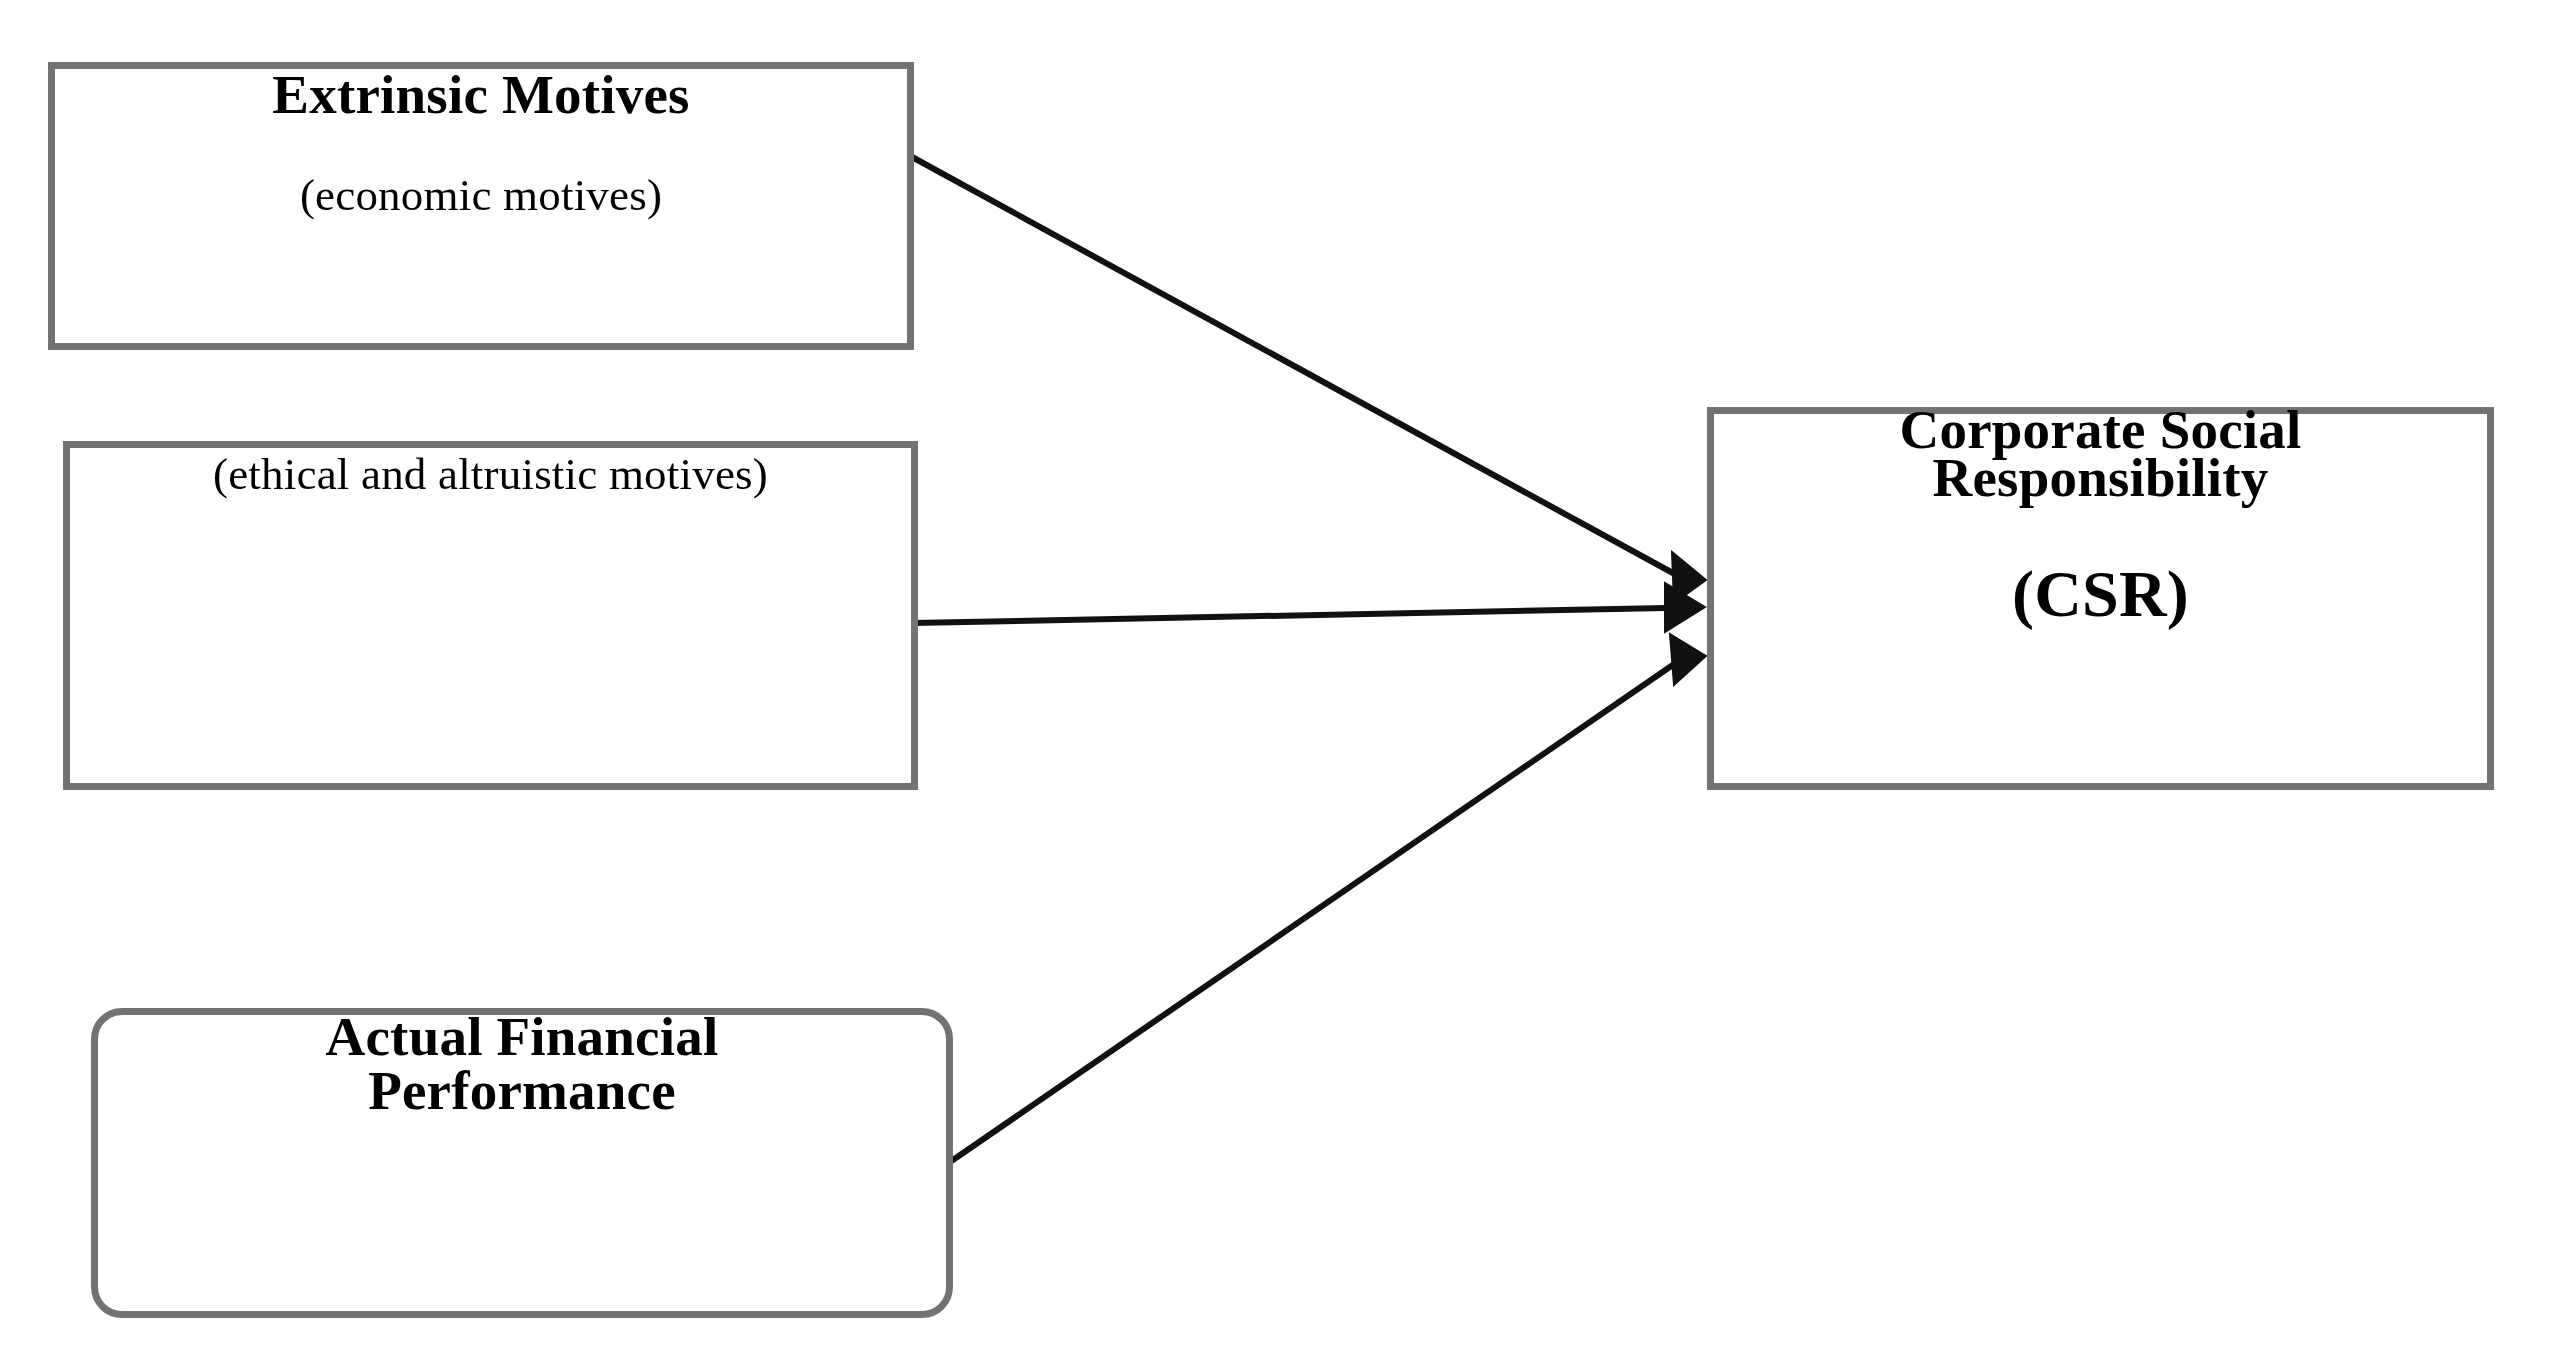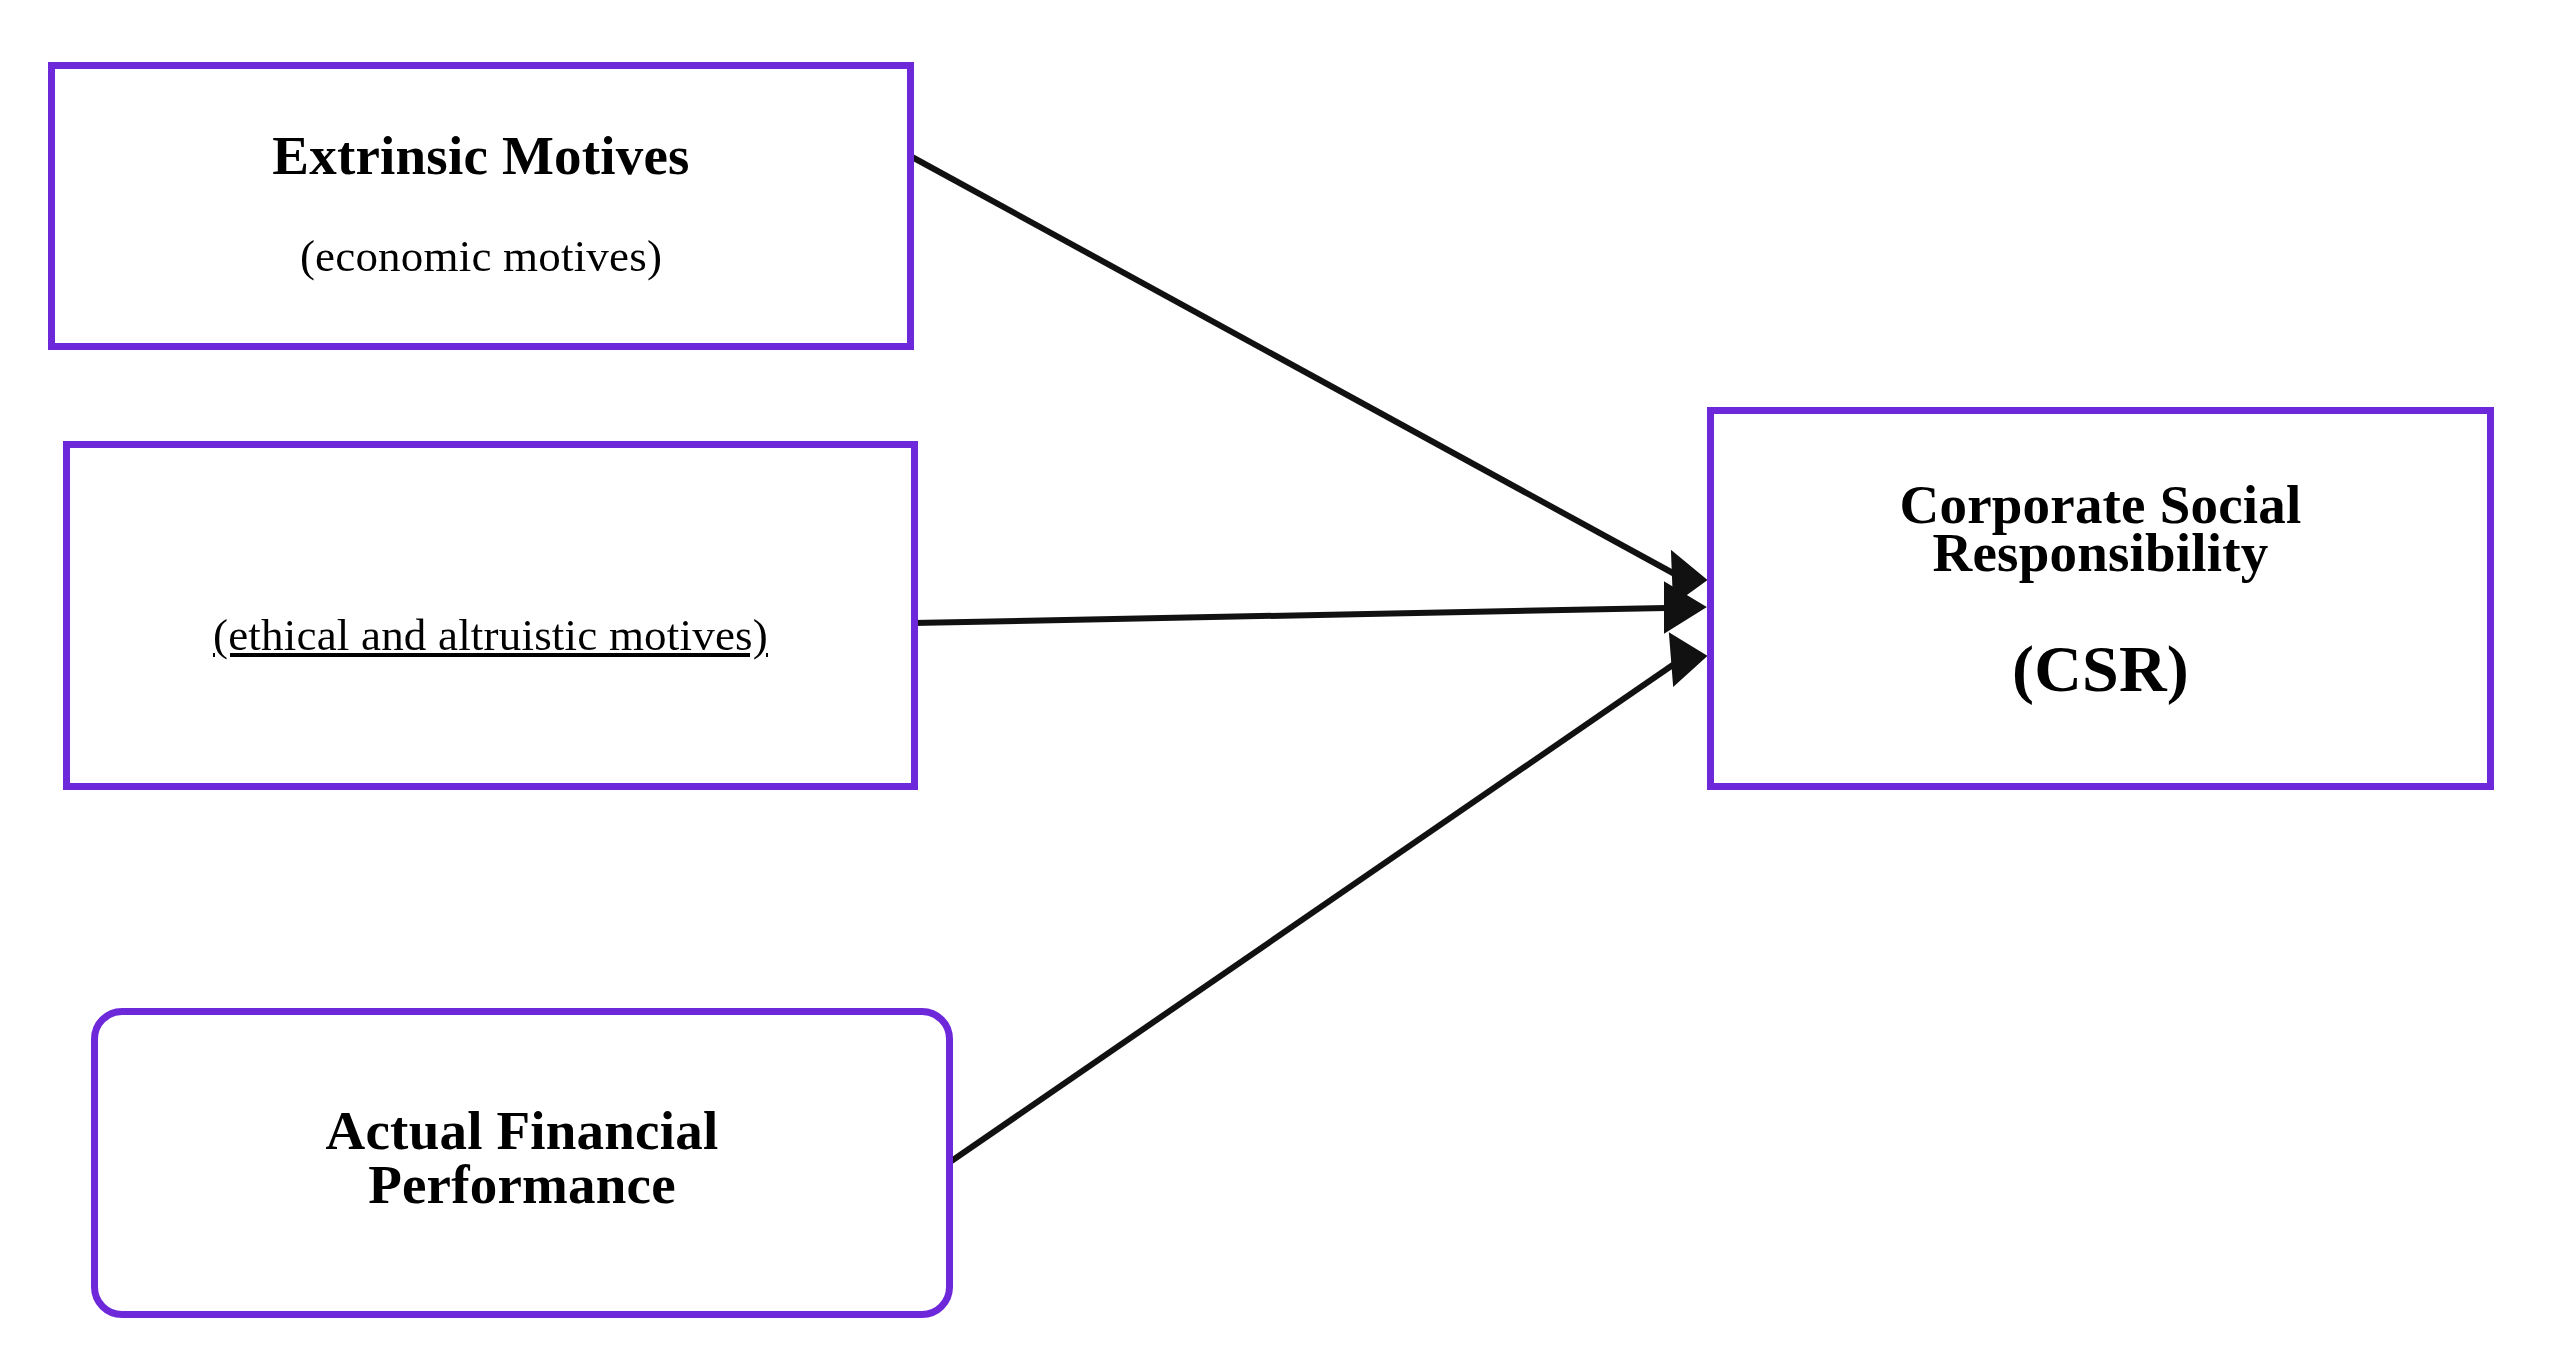--- a/index.html
+++ b/index.html
@@ -27,26 +27,26 @@
     width: 2569px;
     height: 1363px;
     z-index: 1;
     pointer-events: none;
   }
   
   .node {
     position: absolute;
     box-sizing: border-box;
     background: #ffffff;
-    border: 7px solid #6d28d9;
+    border: 7px solid #737373;
     z-index: 2;
     display: flex;
     flex-direction: column;
     align-items: center;
-    justify-content: center;
+    justify-content: flex-start;
     text-align: center;
   }
   .node-line {
     display: block;
     width: 100%;
     line-height: 1.16;
     letter-spacing: 0.2px;
   }
   .node-title {
     font-weight: bold;
@@ -65,21 +65,21 @@
   #node-extrinsic {
     left: 48px;  top: 62px;   width: 866px;  height: 288px;
   }
   #node-extrinsic .node-title { margin-top: -6px; }
   #node-extrinsic .node-sub   { margin-top: 42px; }
 
   #node-intrinsic {
     left: 63px;  top: 441px;  width: 855px;  height: 349px;
   }
   #node-intrinsic .node-title { margin-top: -14px; }
-  #node-intrinsic .node-sub   { margin-top: 40px; padding: 0 54px; text-decoration: underline; }
+  #node-intrinsic .node-sub   { padding: 0 54px; }
 
   #node-financial {
     left: 91px;  top: 1008px; width: 862px;  height: 310px; border-radius: 31px;
   }
   #node-financial .node-title { margin-top: -10px; }
 
   #node-csr {
     left: 1707px; top: 407px; width: 787px;  height: 383px;
   }
   #node-csr .node-title   { margin-top: -16px; padding: 0 60px; }

